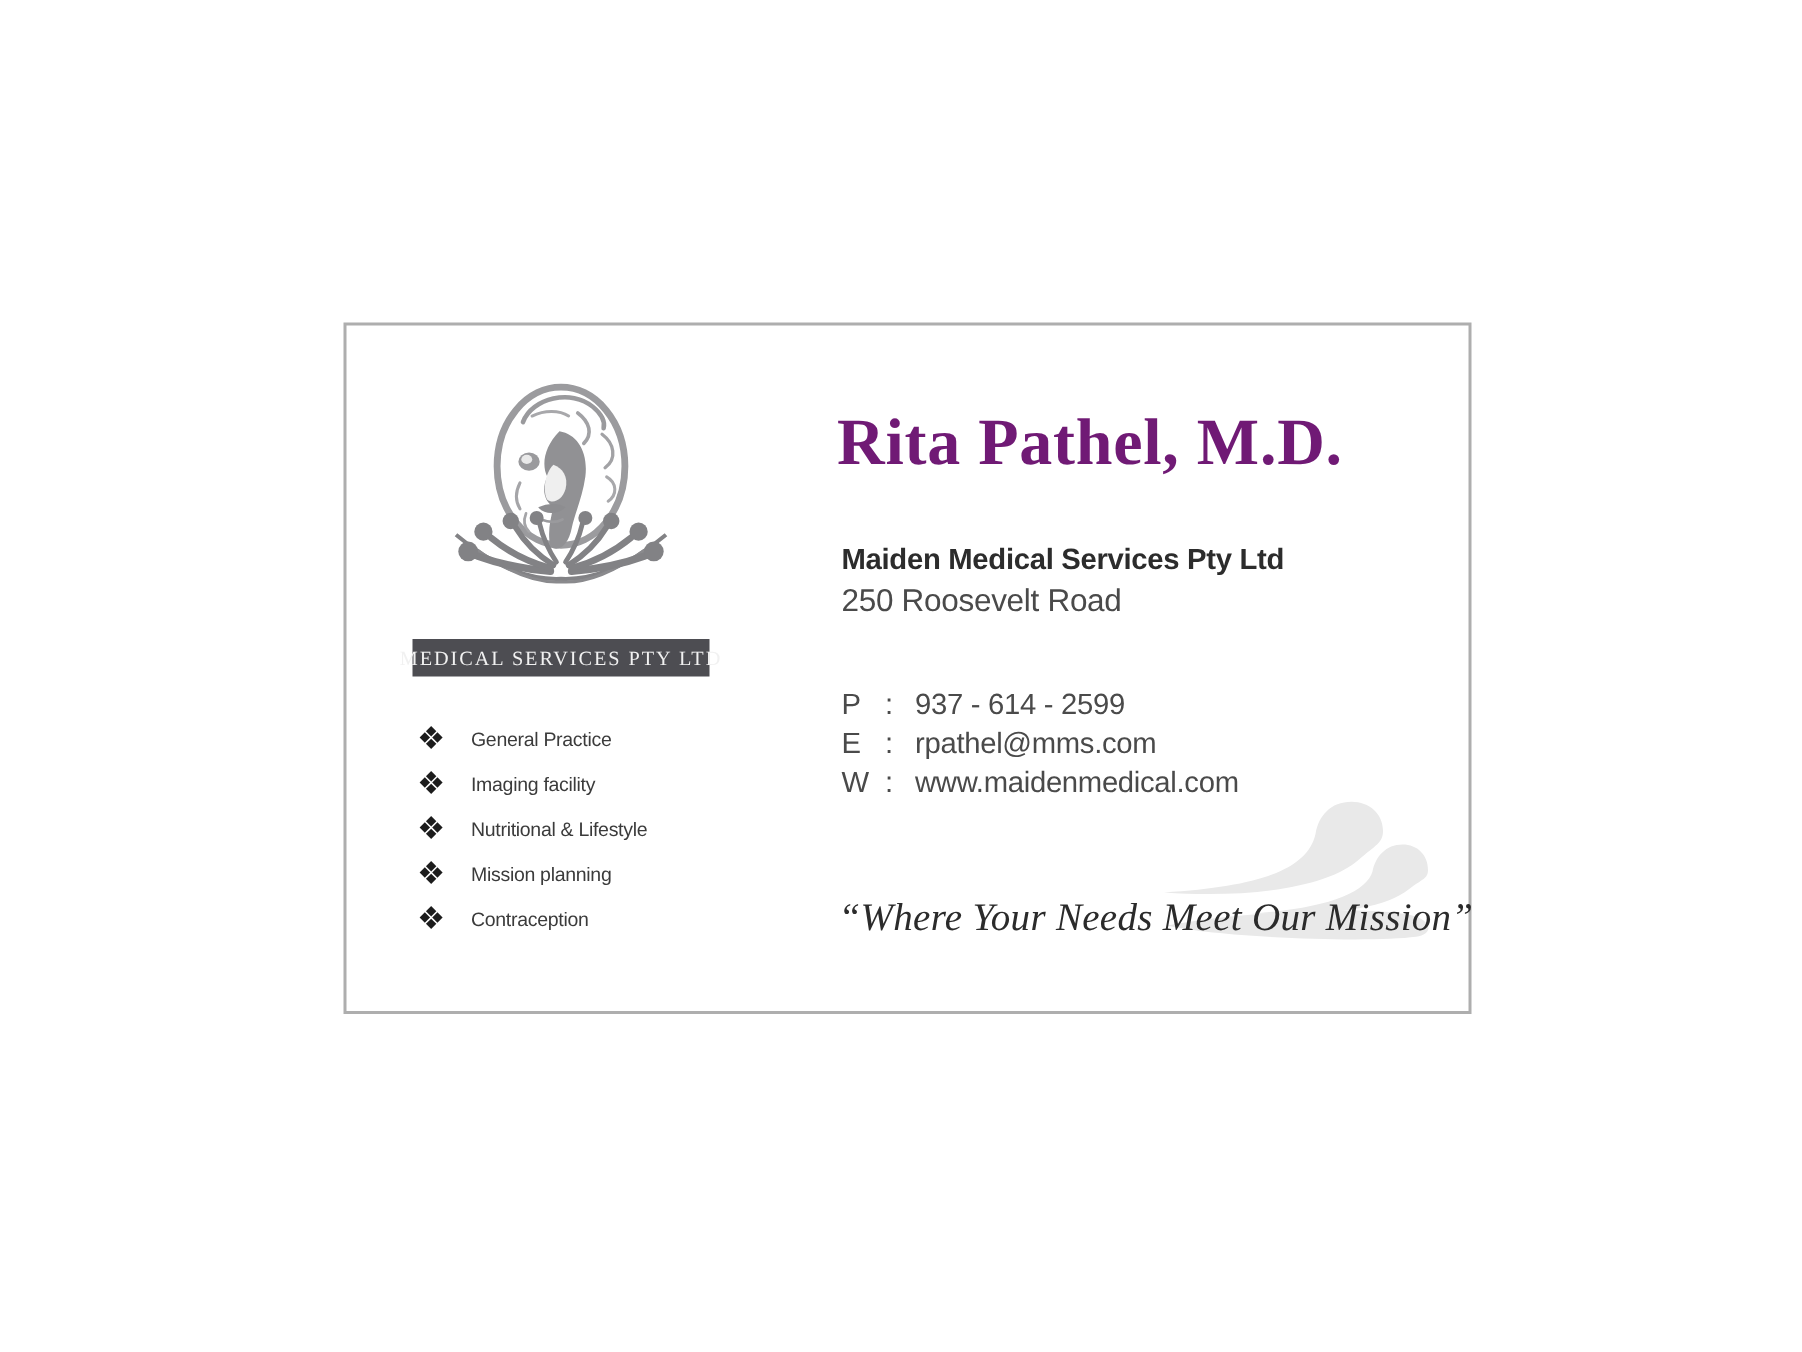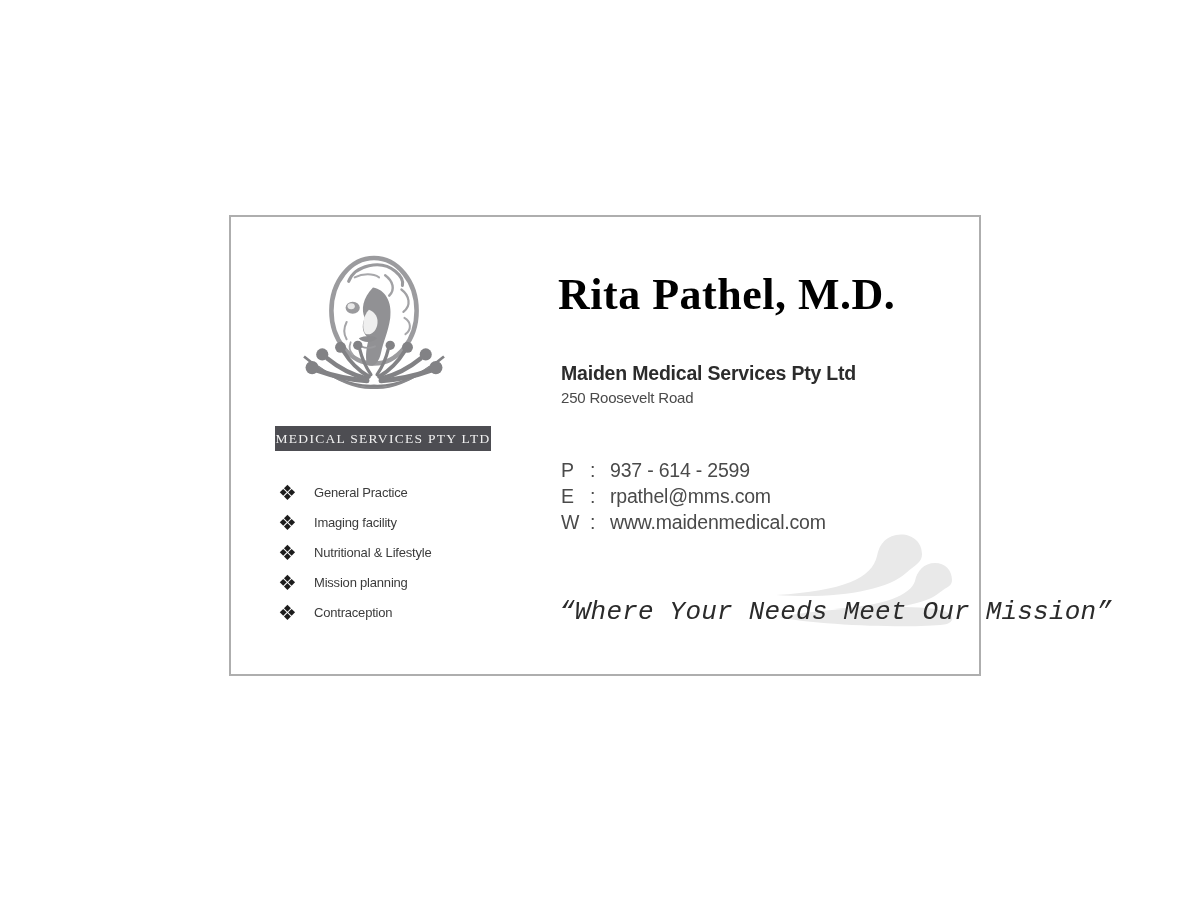--- a/index.html
+++ b/index.html
@@ -12,60 +12,60 @@
     background:#ffffff;border:2px solid #aeaeae;box-sizing:border-box;
   }
   
   .emblem{position:absolute;left:56px;top:36px;width:174px;height:142px;}
   .brand{
     position:absolute;left:44px;top:166px;width:198px;text-align:center;
     font-family:"Liberation Serif", serif;font-size:45px;line-height:1;
     color:#6b6b6f;letter-spacing:2px;white-space:nowrap;
   }
   .banner{
-    position:absolute;left:44px;top:209px;width:216px;height:25px;
+    position:absolute;left:44px;top:209px;width:198px;height:25px;
     background:#4d4d52;display:flex;align-items:center;justify-content:center;
     font-family:"Liberation Serif", serif;font-size:13.5px;color:#f1f1f1;
     letter-spacing:1.3px;white-space:nowrap;
   }
   .services{position:absolute;left:47px;top:260px;}
   .service-row{display:flex;align-items:center;height:30px;}
   .bullet{
     width:24px;font-size:21px;color:#1c1c1c;line-height:1;
     display:inline-block;text-align:left;
   }
   .service-label{
     font-size:13px;color:#3b3b3b;letter-spacing:-0.2px;margin-left:12px;
     white-space:nowrap;
   }
   
   .name{
     position:absolute;left:327px;top:56px;
     font-family:"Liberation Serif", serif;font-weight:bold;font-size:44px;
-    color:#000000;letter-spacing:0.5px;white-space:nowrap;line-height:1;
+    color:#701a75;letter-spacing:0.5px;white-space:nowrap;line-height:1;
   }
   .company{
     position:absolute;left:330px;top:145px;font-size:19.5px;font-weight:bold;
     color:#2c2c2c;letter-spacing:-0.2px;white-space:nowrap;
   }
   .addr1{position:absolute;left:330px;top:172px;}
   .addr2{position:absolute;left:330px;top:198px;}
   .addr1,.addr2{
-    font-size:15px;color:#4a4a4a;letter-spacing:-0.2px;white-space:nowrap;
+    font-size:21px;color:#4a4a4a;letter-spacing:-0.2px;white-space:nowrap;
   }
   .contact{position:absolute;left:330px;top:240px;}
   .contact-row{display:flex;height:26px;align-items:center;
     font-size:19.5px;color:#4a4a4a;letter-spacing:-0.2px;}
   .contact-label{width:29px;}
   .contact-colon{width:20px;}
   .contact-value{white-space:nowrap;}
   .swoosh{position:absolute;left:543px;top:316px;width:186px;height:96px;}
   .tagline{
     position:absolute;left:328px;top:380px;z-index:3;
-    font-family:Liberation Mono, monospace;font-style:italic;font-size:26px;
+    font-family:Liberation Serif, serif;font-style:italic;font-size:26px;
     color:#2b2b2b;white-space:nowrap;letter-spacing:0.2px;
   }
 </style>
 </head>
 <body>
 
 <div class="card">
 
   <svg class="emblem" viewBox="0 0 170 140" aria-hidden="true">
 

